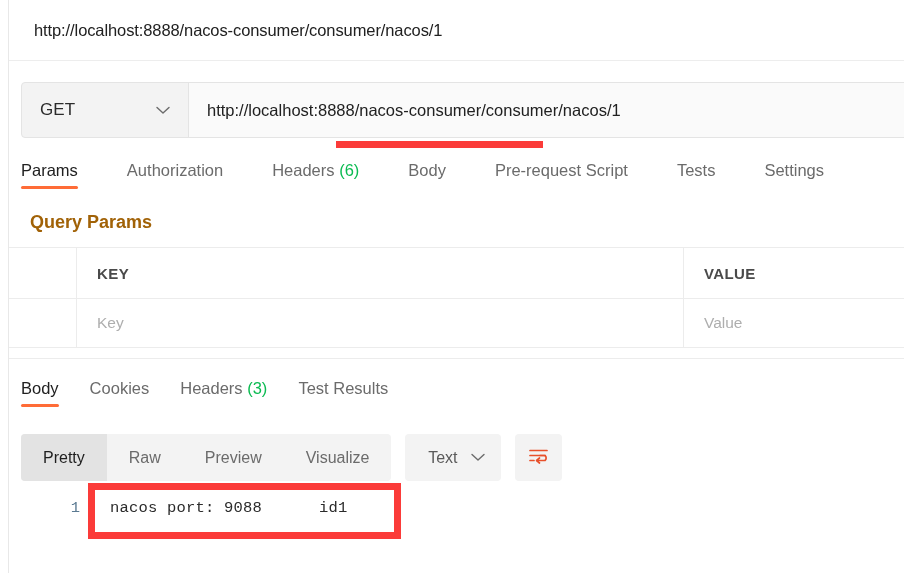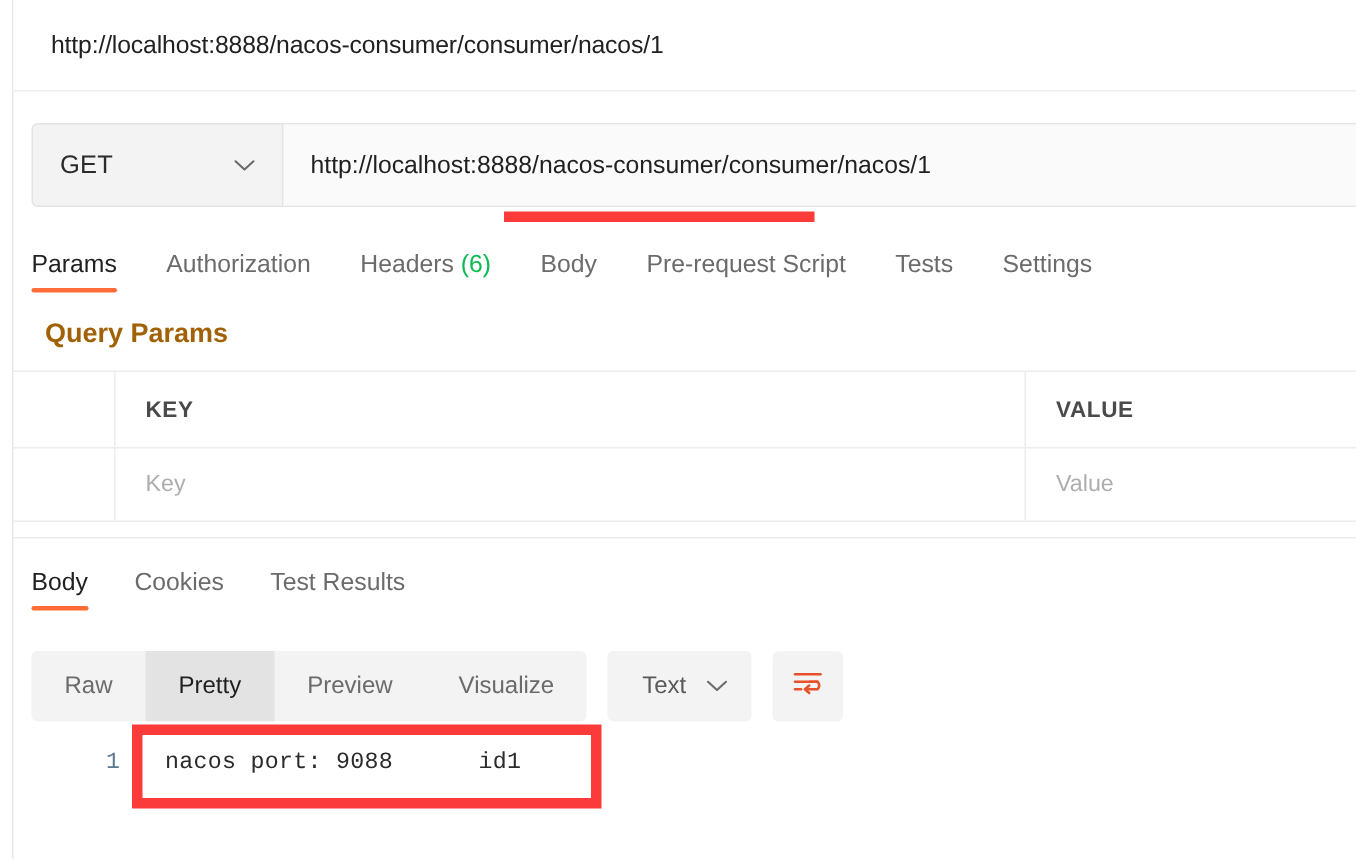--- a/index.html
+++ b/index.html
@@ -127,23 +127,24 @@
   }
 
   
   .req-tabs {
     position: absolute;
     left: 9px;
     top: 155px;
     right: 0;
     height: 40px;
     display: flex;
-    align-items: flex-end;
+    align-items: center;
     padding-left: 12px;
     box-sizing: border-box;
+    gap: 16px;
   }
   .tab {
     position: relative;
     font-size: 16.5px;
     color: #6b6b6b;
     padding: 0 0 9px 0;
     margin-right: 33px;
     white-space: nowrap;
     cursor: pointer;
   }
@@ -396,28 +397,32 @@
   <div class="resp-divider"></div>
 
   <div class="resp-tabs">
     <div class="tab active">
       <span>Body</span>
     </div>
     <div class="tab">
       <span>Cookies</span>
     </div>
     <div class="tab">
+      <span>Headers</span>
+      <span class="count">(3)</span>
+    </div>
+    <div class="tab">
       <span>Test Results</span>
     </div>
   </div>
 
   <div class="resp-toolbar">
     <div class="seg-group">
+      <div class="seg active">Pretty</div>
       <div class="seg">Raw</div>
-      <div class="seg active">Pretty</div>
       <div class="seg">Preview</div>
       <div class="seg">Visualize</div>
     </div>
 
     <div class="text-select">
       <span>Text</span>
       <span>
         <svg class="chev" viewBox="0 0 14 9" fill="none" xmlns="http://www.w3.org/2000/svg">
           <path d="M1 1.5 L7 7 L13 1.5" stroke="#6b6b6b" stroke-width="1.4" fill="none" stroke-linecap="round" stroke-linejoin="round"></path>
         </svg>

